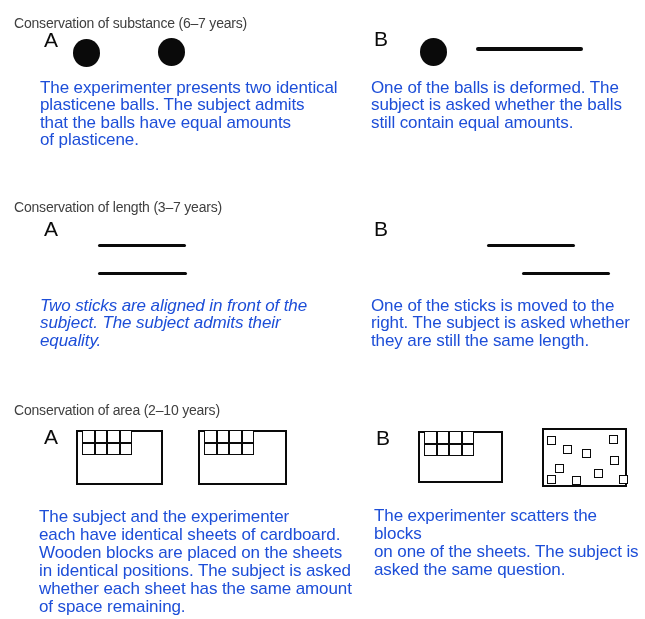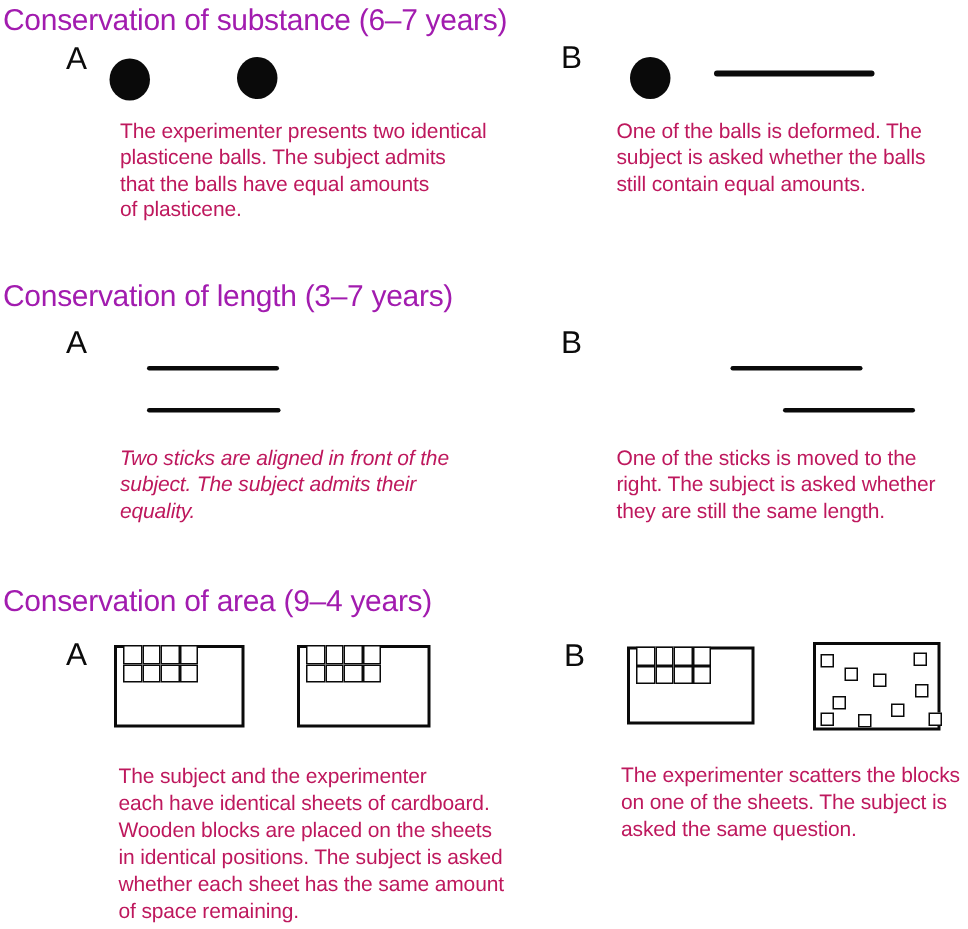--- a/index.html
+++ b/index.html
@@ -7,41 +7,40 @@
     position: relative;
     width: 645px;
     height: 619px;
     background: #ffffff;
     font-family: "Liberation Sans", sans-serif;
     color: #0b0b0b;
     overflow: hidden;
   }
   .heading {
     position: absolute;
-    margin: 0;
-    font-size: 20px;
+    margin: 12px;
+    font-size: 14px;
     font-weight: 400;
     letter-spacing: -0.2px;
     white-space: nowrap;
-    color: #a21caf;
+    color: #404040;
   }
   .panel-label {
     position: absolute;
     font-size: 21px;
     font-weight: 400;
     color: #0b0b0b;
   }
   .desc {
     position: absolute;
-    font-size: 14px;
+    font-size: 17px;
     line-height: 17.3px;
     letter-spacing: -0.1px;
     white-space: pre-line;
-    color: #be185d;
-    margin-left: 40px;
+    color: #1d4ed8;
   }
   .desc.lh18 { line-height: 18px; }
   .ball {
     position: absolute;
     width: 27px;
     height: 28px;
     background: #0a0a0a;
     border-radius: 50%;
   }
   .flat-line {
@@ -126,21 +125,21 @@
 
     <div class="panel-label" style="left:374px; top:217px;">B</div>
     <div class="stick" style="left:487px; top:244px; width:88px;"></div>
     <div class="stick" style="left:522px; top:272px; width:88px;"></div>
     <div class="desc" style="left:371px; top:297px; width:285px;">One of the sticks is moved to the
 right. The subject is asked whether
 they are still the same length.</div>
   </div>
 
   <div>
-    <h2 class="heading" style="left:2px; top:390px;">Conservation of area (9–4 years)</h2>
+    <h2 class="heading" style="left:2px; top:390px;">Conservation of area (2–10 years)</h2>
 
     <div class="panel-label" style="left:44px; top:425px;">A</div>
     <div class="sheet" style="left:76px; top:430px; width:87px; height:55px;">
       <div class="block-grid">
           <div class="block-cell"></div>
           <div class="block-cell"></div>
           <div class="block-cell"></div>
           <div class="block-cell"></div>
           <div class="block-cell"></div>
           <div class="block-cell"></div>

